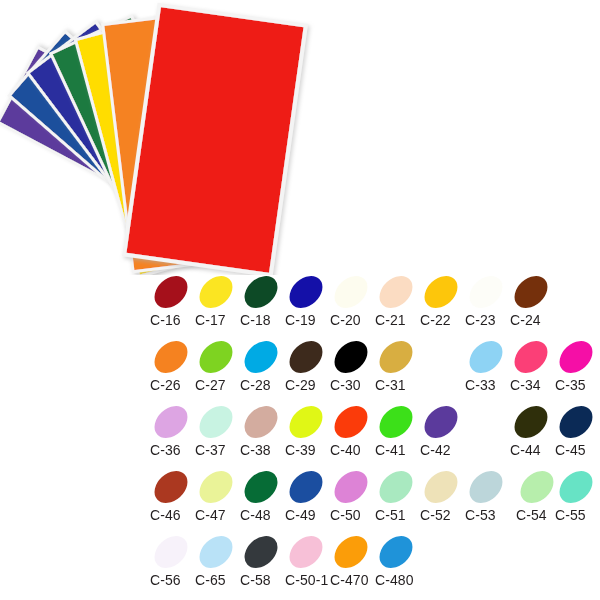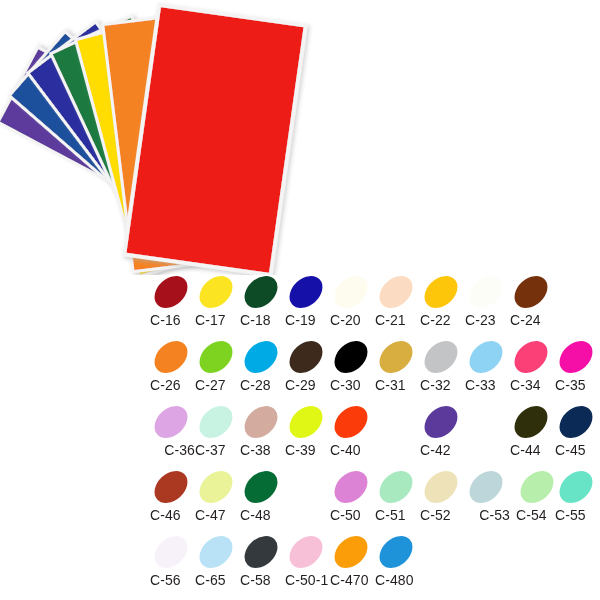--- a/index.html
+++ b/index.html
@@ -230,28 +230,20 @@
         <div class="swatch-label">C-30</div>
       </div>
       <div class="swatch-cell" style="left: 225px;">
         <div class="swatch-chip">
           <svg viewBox="0 0 40 40" xmlns="http://www.w3.org/2000/svg">
             <ellipse cx="20" cy="20" rx="18.5" ry="13.5" transform="rotate(-42 20 20)" fill="#d8ae41"></ellipse>
           </svg>
         </div>
         <div class="swatch-label">C-31</div>
       </div>
-      <div class="swatch-cell" style="left: 270px;">
-        <div class="swatch-chip">
-          <svg viewBox="0 0 40 40" xmlns="http://www.w3.org/2000/svg">
-            <ellipse cx="20" cy="20" rx="18.5" ry="13.5" transform="rotate(-42 20 20)" fill="#c3c4c6"></ellipse>
-          </svg>
-        </div>
-        <div class="swatch-label">C-32</div>
-      </div>
       <div class="swatch-cell" style="left: 315px;">
         <div class="swatch-chip">
           <svg viewBox="0 0 40 40" xmlns="http://www.w3.org/2000/svg">
             <ellipse cx="20" cy="20" rx="18.5" ry="13.5" transform="rotate(-42 20 20)" fill="#8ed3f4"></ellipse>
           </svg>
         </div>
         <div class="swatch-label">C-33</div>
       </div>
       <div class="swatch-cell" style="left: 360px;">
         <div class="swatch-chip">
@@ -261,92 +253,100 @@
         </div>
         <div class="swatch-label">C-34</div>
       </div>
       <div class="swatch-cell" style="left: 405px;">
         <div class="swatch-chip">
           <svg viewBox="0 0 40 40" xmlns="http://www.w3.org/2000/svg">
             <ellipse cx="20" cy="20" rx="18.5" ry="13.5" transform="rotate(-42 20 20)" fill="#f50fa6"></ellipse>
           </svg>
         </div>
         <div class="swatch-label">C-35</div>
-      </div>
-    </div>
-    <div class="swatch-row" style="height: 65px;">
-      <div class="swatch-cell" style="left: 0px; text-align: right;">
-        <div class="swatch-chip">
-          <svg viewBox="0 0 40 40" xmlns="http://www.w3.org/2000/svg">
-            <ellipse cx="20" cy="20" rx="18.5" ry="13.5" transform="rotate(-42 20 20)" fill="#dda5e3"></ellipse>
-          </svg>
-        </div>
-        <div class="swatch-label">C-36</div>
-      </div>
-      <div class="swatch-cell" style="left: 45px;">
-        <div class="swatch-chip">
-          <svg viewBox="0 0 40 40" xmlns="http://www.w3.org/2000/svg">
-            <ellipse cx="20" cy="20" rx="18.5" ry="13.5" transform="rotate(-42 20 20)" fill="#c8f3e2"></ellipse>
-          </svg>
-        </div>
-        <div class="swatch-label">C-37</div>
-      </div>
-      <div class="swatch-cell" style="left: 90px;">
-        <div class="swatch-chip">
-          <svg viewBox="0 0 40 40" xmlns="http://www.w3.org/2000/svg">
-            <ellipse cx="20" cy="20" rx="18.5" ry="13.5" transform="rotate(-42 20 20)" fill="#d3ac9f"></ellipse>
-          </svg>
-        </div>
-        <div class="swatch-label">C-38</div>
-      </div>
-      <div class="swatch-cell" style="left: 135px;">
-        <div class="swatch-chip">
-          <svg viewBox="0 0 40 40" xmlns="http://www.w3.org/2000/svg">
-            <ellipse cx="20" cy="20" rx="18.5" ry="13.5" transform="rotate(-42 20 20)" fill="#e0f716"></ellipse>
-          </svg>
-        </div>
-        <div class="swatch-label">C-39</div>
-      </div>
-      <div class="swatch-cell" style="left: 180px;">
-        <div class="swatch-chip">
-          <svg viewBox="0 0 40 40" xmlns="http://www.w3.org/2000/svg">
-            <ellipse cx="20" cy="20" rx="18.5" ry="13.5" transform="rotate(-42 20 20)" fill="#fb3b0a"></ellipse>
-          </svg>
-        </div>
-        <div class="swatch-label">C-40</div>
-      </div>
-      <div class="swatch-cell" style="left: 270px;">
-        <div class="swatch-chip">
-          <svg viewBox="0 0 40 40" xmlns="http://www.w3.org/2000/svg">
-            <ellipse cx="20" cy="20" rx="18.5" ry="13.5" transform="rotate(-42 20 20)" fill="#5b3a9c"></ellipse>
-          </svg>
-        </div>
-        <div class="swatch-label">C-42</div>
-      </div>
-      <div class="swatch-cell" style="left: 360px;">
-        <div class="swatch-chip">
-          <svg viewBox="0 0 40 40" xmlns="http://www.w3.org/2000/svg">
-            <ellipse cx="20" cy="20" rx="18.5" ry="13.5" transform="rotate(-42 20 20)" fill="#2f2f0b"></ellipse>
-          </svg>
-        </div>
-        <div class="swatch-label">C-44</div>
-      </div>
-      <div class="swatch-cell" style="left: 405px;">
-        <div class="swatch-chip">
-          <svg viewBox="0 0 40 40" xmlns="http://www.w3.org/2000/svg">
-            <ellipse cx="20" cy="20" rx="18.5" ry="13.5" transform="rotate(-42 20 20)" fill="#0b2a56"></ellipse>
-          </svg>
-        </div>
-        <div class="swatch-label">C-45</div>
       </div>
     </div>
     <div class="swatch-row" style="height: 65px;">
       <div class="swatch-cell" style="left: 0px;">
         <div class="swatch-chip">
           <svg viewBox="0 0 40 40" xmlns="http://www.w3.org/2000/svg">
+            <ellipse cx="20" cy="20" rx="18.5" ry="13.5" transform="rotate(-42 20 20)" fill="#dda5e3"></ellipse>
+          </svg>
+        </div>
+        <div class="swatch-label">C-36</div>
+      </div>
+      <div class="swatch-cell" style="left: 45px;">
+        <div class="swatch-chip">
+          <svg viewBox="0 0 40 40" xmlns="http://www.w3.org/2000/svg">
+            <ellipse cx="20" cy="20" rx="18.5" ry="13.5" transform="rotate(-42 20 20)" fill="#c8f3e2"></ellipse>
+          </svg>
+        </div>
+        <div class="swatch-label">C-37</div>
+      </div>
+      <div class="swatch-cell" style="left: 90px;">
+        <div class="swatch-chip">
+          <svg viewBox="0 0 40 40" xmlns="http://www.w3.org/2000/svg">
+            <ellipse cx="20" cy="20" rx="18.5" ry="13.5" transform="rotate(-42 20 20)" fill="#d3ac9f"></ellipse>
+          </svg>
+        </div>
+        <div class="swatch-label">C-38</div>
+      </div>
+      <div class="swatch-cell" style="left: 135px;">
+        <div class="swatch-chip">
+          <svg viewBox="0 0 40 40" xmlns="http://www.w3.org/2000/svg">
+            <ellipse cx="20" cy="20" rx="18.5" ry="13.5" transform="rotate(-42 20 20)" fill="#e0f716"></ellipse>
+          </svg>
+        </div>
+        <div class="swatch-label">C-39</div>
+      </div>
+      <div class="swatch-cell" style="left: 180px;">
+        <div class="swatch-chip">
+          <svg viewBox="0 0 40 40" xmlns="http://www.w3.org/2000/svg">
+            <ellipse cx="20" cy="20" rx="18.5" ry="13.5" transform="rotate(-42 20 20)" fill="#fb3b0a"></ellipse>
+          </svg>
+        </div>
+        <div class="swatch-label">C-40</div>
+      </div>
+      <div class="swatch-cell" style="left: 225px;">
+        <div class="swatch-chip">
+          <svg viewBox="0 0 40 40" xmlns="http://www.w3.org/2000/svg">
+            <ellipse cx="20" cy="20" rx="18.5" ry="13.5" transform="rotate(-42 20 20)" fill="#3ce019"></ellipse>
+          </svg>
+        </div>
+        <div class="swatch-label">C-41</div>
+      </div>
+      <div class="swatch-cell" style="left: 270px;">
+        <div class="swatch-chip">
+          <svg viewBox="0 0 40 40" xmlns="http://www.w3.org/2000/svg">
+            <ellipse cx="20" cy="20" rx="18.5" ry="13.5" transform="rotate(-42 20 20)" fill="#5b3a9c"></ellipse>
+          </svg>
+        </div>
+        <div class="swatch-label">C-42</div>
+      </div>
+      <div class="swatch-cell" style="left: 360px;">
+        <div class="swatch-chip">
+          <svg viewBox="0 0 40 40" xmlns="http://www.w3.org/2000/svg">
+            <ellipse cx="20" cy="20" rx="18.5" ry="13.5" transform="rotate(-42 20 20)" fill="#2f2f0b"></ellipse>
+          </svg>
+        </div>
+        <div class="swatch-label">C-44</div>
+      </div>
+      <div class="swatch-cell" style="left: 405px;">
+        <div class="swatch-chip">
+          <svg viewBox="0 0 40 40" xmlns="http://www.w3.org/2000/svg">
+            <ellipse cx="20" cy="20" rx="18.5" ry="13.5" transform="rotate(-42 20 20)" fill="#0b2a56"></ellipse>
+          </svg>
+        </div>
+        <div class="swatch-label">C-45</div>
+      </div>
+    </div>
+    <div class="swatch-row" style="height: 65px;">
+      <div class="swatch-cell" style="left: 0px;">
+        <div class="swatch-chip">
+          <svg viewBox="0 0 40 40" xmlns="http://www.w3.org/2000/svg">
             <ellipse cx="20" cy="20" rx="18.5" ry="13.5" transform="rotate(-42 20 20)" fill="#ab3820"></ellipse>
           </svg>
         </div>
         <div class="swatch-label">C-46</div>
       </div>
       <div class="swatch-cell" style="left: 45px;">
         <div class="swatch-chip">
           <svg viewBox="0 0 40 40" xmlns="http://www.w3.org/2000/svg">
             <ellipse cx="20" cy="20" rx="18.5" ry="13.5" transform="rotate(-42 20 20)" fill="#eaf398"></ellipse>
           </svg>
@@ -354,20 +354,28 @@
         <div class="swatch-label">C-47</div>
       </div>
       <div class="swatch-cell" style="left: 90px;">
         <div class="swatch-chip">
           <svg viewBox="0 0 40 40" xmlns="http://www.w3.org/2000/svg">
             <ellipse cx="20" cy="20" rx="18.5" ry="13.5" transform="rotate(-42 20 20)" fill="#066c36"></ellipse>
           </svg>
         </div>
         <div class="swatch-label">C-48</div>
       </div>
+      <div class="swatch-cell" style="left: 135px;">
+        <div class="swatch-chip">
+          <svg viewBox="0 0 40 40" xmlns="http://www.w3.org/2000/svg">
+            <ellipse cx="20" cy="20" rx="18.5" ry="13.5" transform="rotate(-42 20 20)" fill="#1b4ea0"></ellipse>
+          </svg>
+        </div>
+        <div class="swatch-label">C-49</div>
+      </div>
       <div class="swatch-cell" style="left: 180px;">
         <div class="swatch-chip">
           <svg viewBox="0 0 40 40" xmlns="http://www.w3.org/2000/svg">
             <ellipse cx="20" cy="20" rx="18.5" ry="13.5" transform="rotate(-42 20 20)" fill="#dd83d6"></ellipse>
           </svg>
         </div>
         <div class="swatch-label">C-50</div>
       </div>
       <div class="swatch-cell" style="left: 225px;">
         <div class="swatch-chip">
@@ -378,21 +386,21 @@
         <div class="swatch-label">C-51</div>
       </div>
       <div class="swatch-cell" style="left: 270px;">
         <div class="swatch-chip">
           <svg viewBox="0 0 40 40" xmlns="http://www.w3.org/2000/svg">
             <ellipse cx="20" cy="20" rx="18.5" ry="13.5" transform="rotate(-42 20 20)" fill="#eee2b8"></ellipse>
           </svg>
         </div>
         <div class="swatch-label">C-52</div>
       </div>
-      <div class="swatch-cell" style="left: 315px; text-align: right;">
+      <div class="swatch-cell" style="left: 315px;">
         <div class="swatch-chip">
           <svg viewBox="0 0 40 40" xmlns="http://www.w3.org/2000/svg">
             <ellipse cx="20" cy="20" rx="18.5" ry="13.5" transform="rotate(-42 20 20)" fill="#bcd6da"></ellipse>
           </svg>
         </div>
         <div class="swatch-label">C-53</div>
       </div>
       <div class="swatch-cell" style="left: 360px; margin-left: 6px;">
         <div class="swatch-chip">
           <svg viewBox="0 0 40 40" xmlns="http://www.w3.org/2000/svg">

